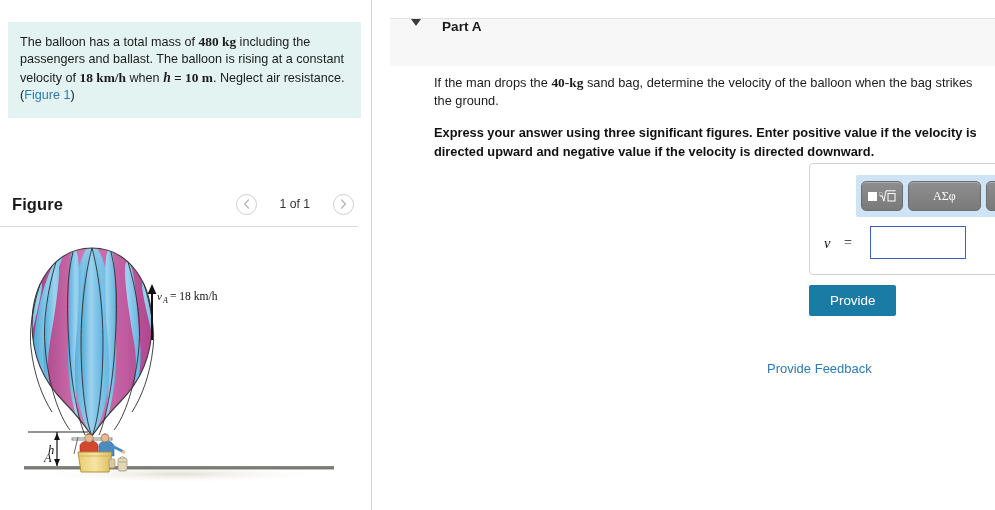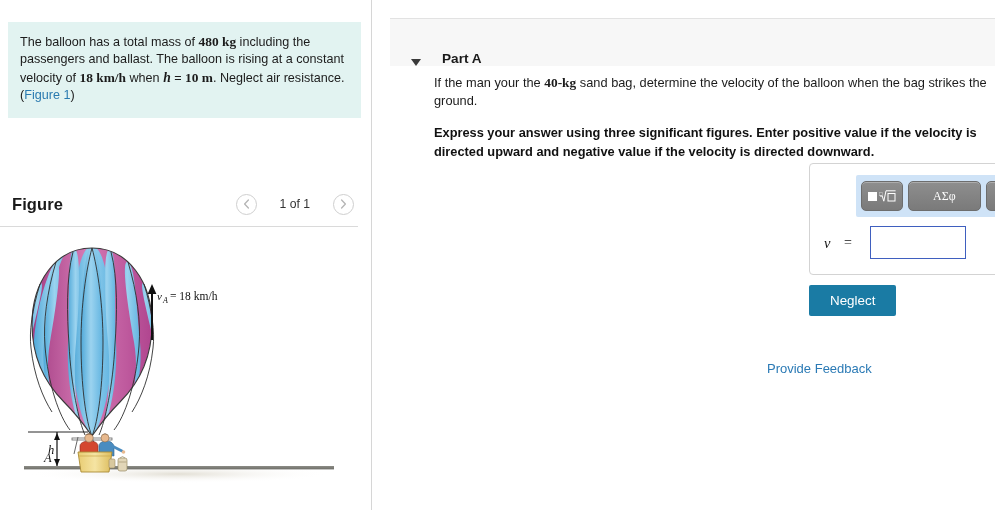--- a/index.html
+++ b/index.html
@@ -52,21 +52,21 @@
   
   .figure-art { position: absolute; left: 0; top: 230px; width: 372px; height: 276px; }
 
   
   .right-panel { flex: 1 1 auto; position: relative; background: #fff; height: 510px; }
   .partA-header {
     position: absolute; left: 18px; top: 18px; right: 0;
     height: 48px;
     background: #f7f7f7;
     border-top: 1px solid #e2e2e2;
-    display: flex; align-items: flex-end;
+    display: flex; align-items: flex-start;
     padding-left: 21px;
   }
   .caret { width: 0; height: 0; border-left: 5.5px solid transparent; border-right: 5.5px solid transparent;
            border-top: 7px solid #3a3a3a; margin-right: 21px; }
   .partA-title { font-size: 13.6px; font-weight: bold; color: #1a1a1a; }
 
   .q-body { position: absolute; left: 62px; top: 74px; width: 556px; }
   .q-text { font-size: 12.8px; line-height: 17.6px; color: #1b1b1b; }
   .q-text .kg { font-family: "Liberation Serif", serif; font-weight: 700; font-size: 13.4px; }
   .q-bold { margin-top: 15px; font-size: 12.8px; line-height: 18.4px; font-weight: bold; color: #111; width: 554px; }
@@ -272,21 +272,21 @@
 
   <div class="right-panel">
 
     <div class="partA-header">
       <div class="caret"></div>
       <div class="partA-title">Part A</div>
     </div>
 
     <div class="q-body">
       <div class="q-text">
-        <span>If the man your the </span><span class="kg">40-kg</span><span> sand bag, determine the velocity of the balloon when the bag strikes the ground.</span>
+        <span>If the man drops the </span><span class="kg">40-kg</span><span> sand bag, determine the velocity of the balloon when the bag strikes the ground.</span>
       </div>
       <div class="q-bold">Express your answer using three significant figures. Enter positive value if the velocity is directed upward and negative value if the velocity is directed downward.</div>
     </div>
 
     <div class="answer-box">
 
       <div class="mtoolbar">
         <div class="mbtn tpl">
           <svg width="30" height="17" viewBox="0 0 30 17">
             <rect x="1" y="4" width="9" height="9" fill="#ffffff"></rect>
@@ -302,19 +302,19 @@
 
       <div class="ansrow">
         <div class="vlabel">v</div>
         <div class="veq">=</div>
         <input class="ansinput" type="text" placeholder="" style="">
 
       </div>
     </div>
 
     <div class="submit-row">
-      <button class="submit-btn">Neglect</button>
+      <button class="submit-btn">Provide</button>
     </div>
 
     <div class="feedback-link">Provide Feedback</div>
 
   </div>
 </div>
 
 </body></html>

